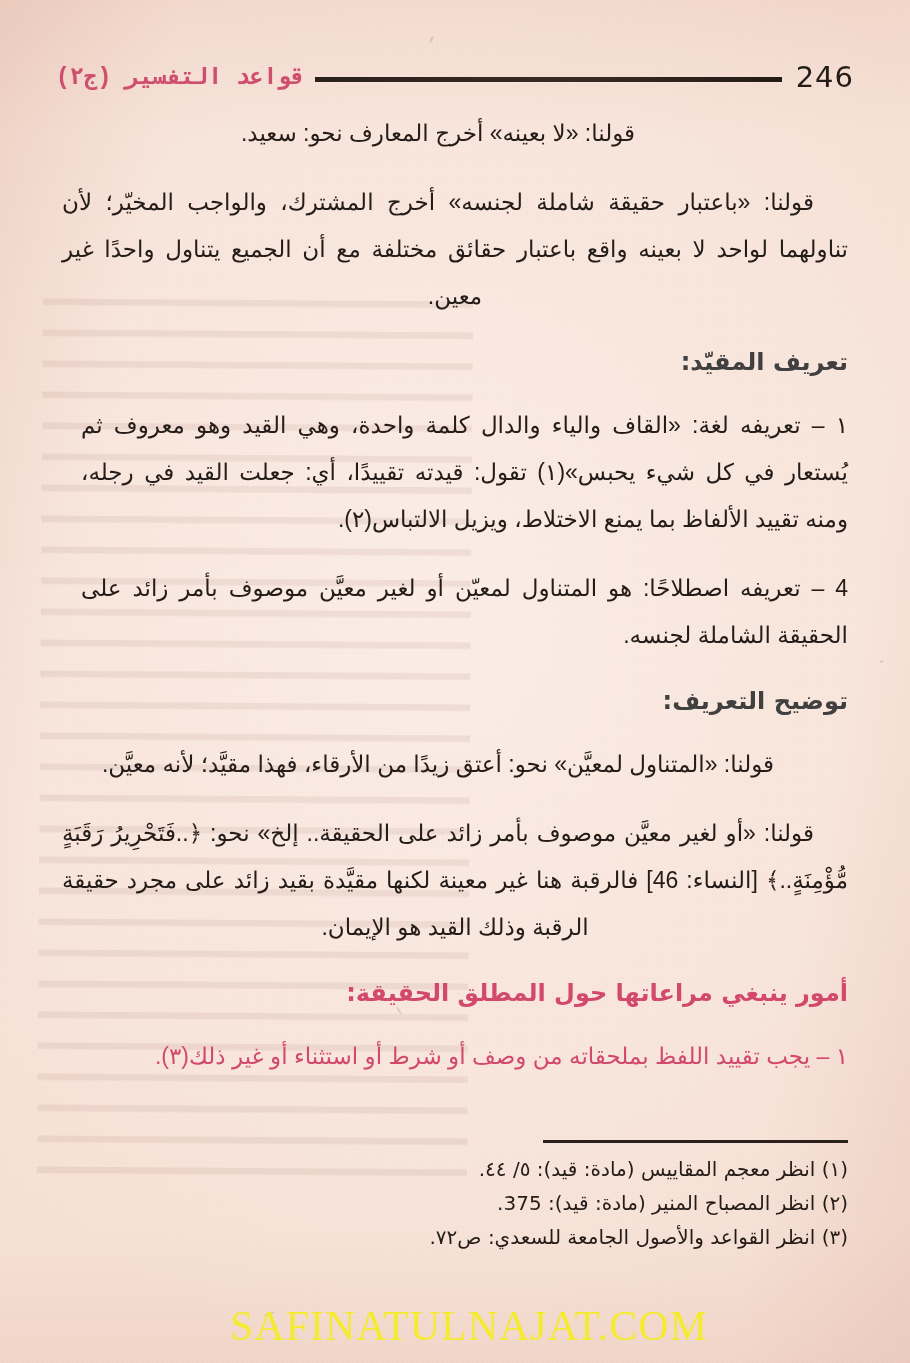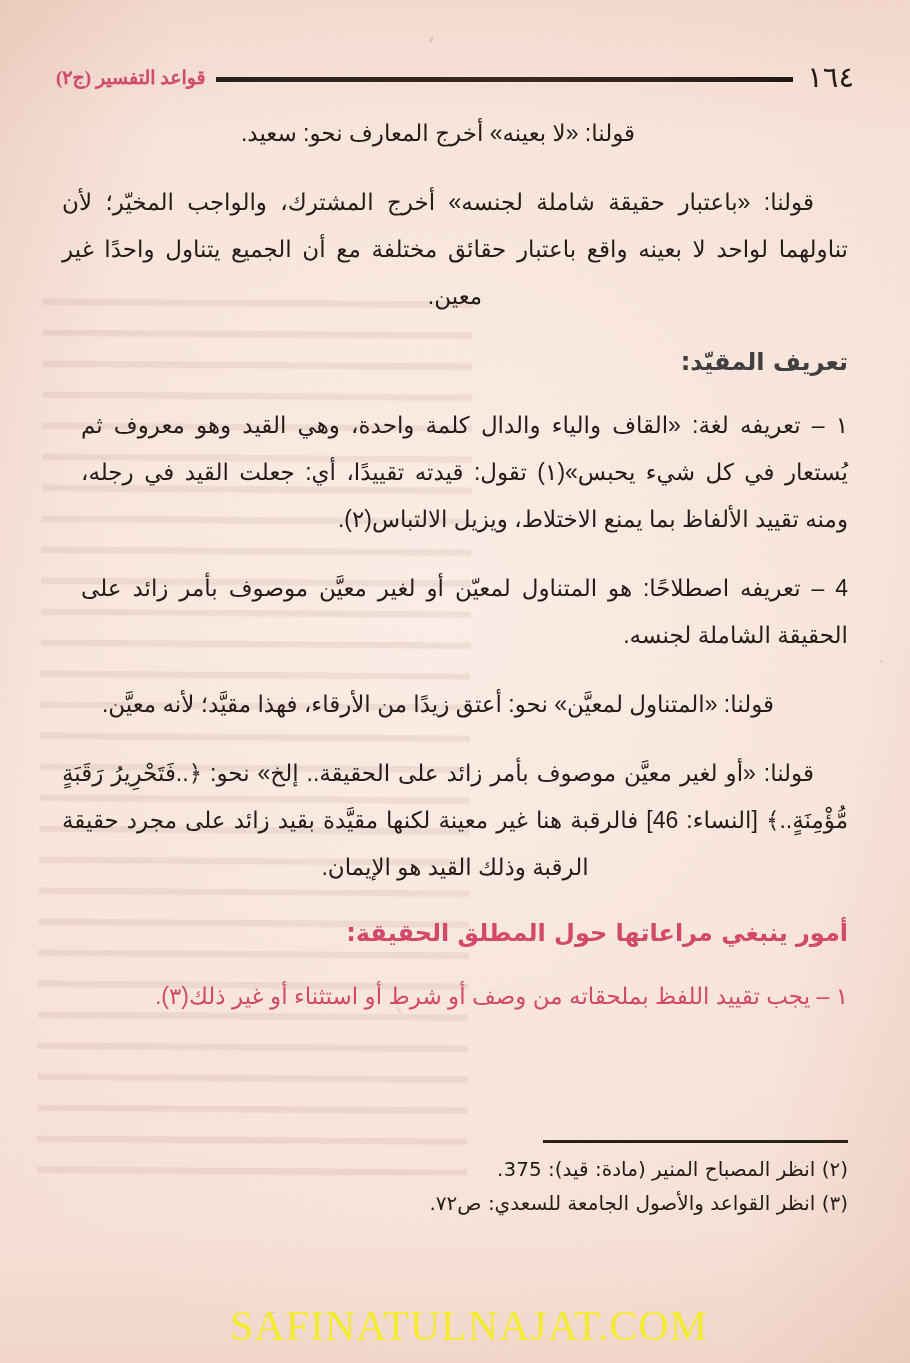--- a/index.html
+++ b/index.html
@@ -88,22 +88,22 @@
     flex: 1 1 auto;
     height: 5px;
     background: linear-gradient(90deg, #2a211d 0%, #3a2a24 55%, #241b17 100%);
     margin: 0 6px;
     order: 1;
     transform: translateY(2px);
     box-shadow: 0 1px 0 rgba(255,255,255,0.25);
   }
   .booktitle {
     order: 2;
-    font-family: Liberation Serif, serif;
-    font-size: 19px;
+    font-family: Liberation Mono, monospace;
+    font-size: 23px;
     font-weight: bold;
     color: #cf4d6e;
     white-space: nowrap;
     padding-right: 4px;
     letter-spacing: 0px;
     text-shadow: 0 0 1px rgba(207,77,110,0.35);
   }
 
   
   .body {
@@ -195,51 +195,56 @@
 <div class="bleed"></div>
 
 <div class="speck" style="left:430px;top:36px;width:3px;height:7px;transform:rotate(22deg);"></div>
 <div class="speck" style="left:398px;top:1006px;width:2px;height:9px;transform:rotate(-30deg);"></div>
 <div class="speck" style="left:263px;top:1313px;width:12px;height:2px;transform:rotate(-18deg);"></div>
 <div class="speck" style="left:880px;top:660px;width:3px;height:3px;"></div>
 
 <div class="content">
 
   <div class="runhead">
-    <div class="folio">١٦٤</div>
+    <div class="folio">246</div>
     <div class="runhead-rule"></div>
     <div class="booktitle">قواعد التفسير (ج٢)</div>
   </div>
 
   <div class="body">
 
     <p class="para">قولنا: «لا بعينه» أخرج المعارف نحو: سعيد.</p>
 
     <p class="para">قولنا: «باعتبار حقيقة شاملة لجنسه» أخرج المشترك، والواجب المخيّر؛ لأن تناولهما لواحد لا بعينه واقع باعتبار حقائق مختلفة مع أن الجميع يتناول واحدًا غير معين.</p>
 
     <h3 class="heading">تعريف المقيّد:</h3>
 
     <p class="para flushstart noindent">١ – تعريفه لغة: «القاف والياء والدال كلمة واحدة، وهي القيد وهو معروف ثم يُستعار في كل شيء يحبس»(١) تقول: قيدته تقييدًا، أي: جعلت القيد في رجله، ومنه تقييد الألفاظ بما يمنع الاختلاط، ويزيل الالتباس(٢).</p>
 
     <p class="para flushstart noindent">4 – تعريفه اصطلاحًا: هو المتناول لمعيّن أو لغير معيَّن موصوف بأمر زائد على الحقيقة الشاملة لجنسه.</p>
 
+    <h3 class="heading">توضيح التعريف:</h3>
 
     <p class="para">قولنا: «المتناول لمعيَّن» نحو: أعتق زيدًا من الأرقاء، فهذا مقيَّد؛ لأنه معيَّن.</p>
 
     <p class="para verse-paragraph">قولنا: «أو لغير معيَّن موصوف بأمر زائد على الحقيقة.. إلخ» نحو: ﴿..فَتَحْرِيرُ رَقَبَةٍ مُّؤْمِنَةٍ..﴾ [النساء: 46] فالرقبة هنا غير معينة لكنها مقيَّدة بقيد زائد على مجرد حقيقة الرقبة وذلك القيد هو الإيمان.</p>
 
     <h3 class="heading pink">أمور ينبغي مراعاتها حول المطلق الحقيقة:</h3>
 
     <p class="para pink flushstart noindent">١ – يجب تقييد اللفظ بملحقاته من وصف أو شرط أو استثناء أو غير ذلك(٣).</p>
 
   </div>
 
   <div class="fn-rule"></div>
 
   <div class="footnotes">
+    <p class="footnote">
+      <span>(١)</span>
+      <span>انظر معجم المقاييس (مادة: قيد): ٥/ ٤٤.</span>
+    </p>
     <p class="footnote">
       <span>(٢)</span>
       <span>انظر المصباح المنير (مادة: قيد): 375.</span>
     </p>
     <p class="footnote">
       <span>(٣)</span>
       <span>انظر القواعد والأصول الجامعة للسعدي: ص٧٢.</span>
     </p>
   </div>
 

